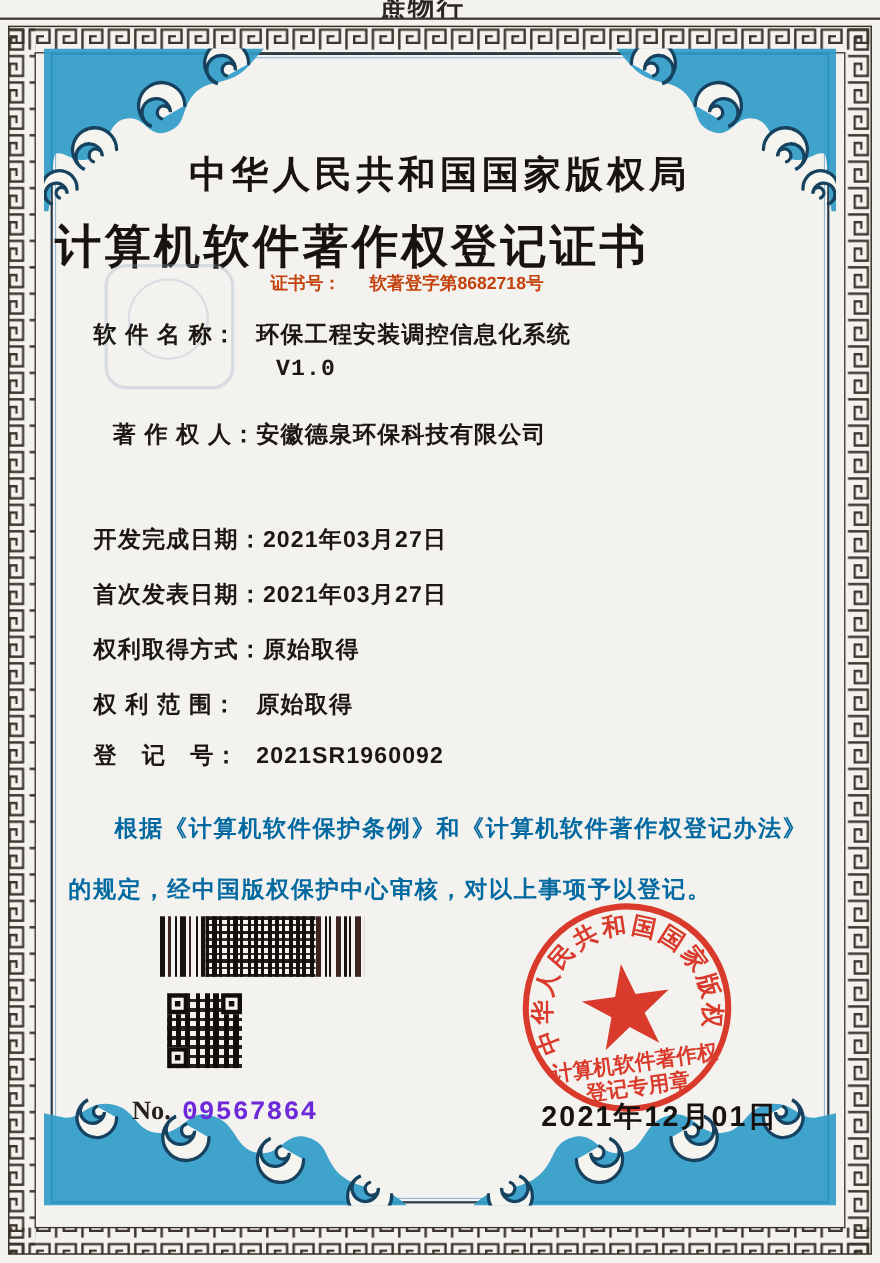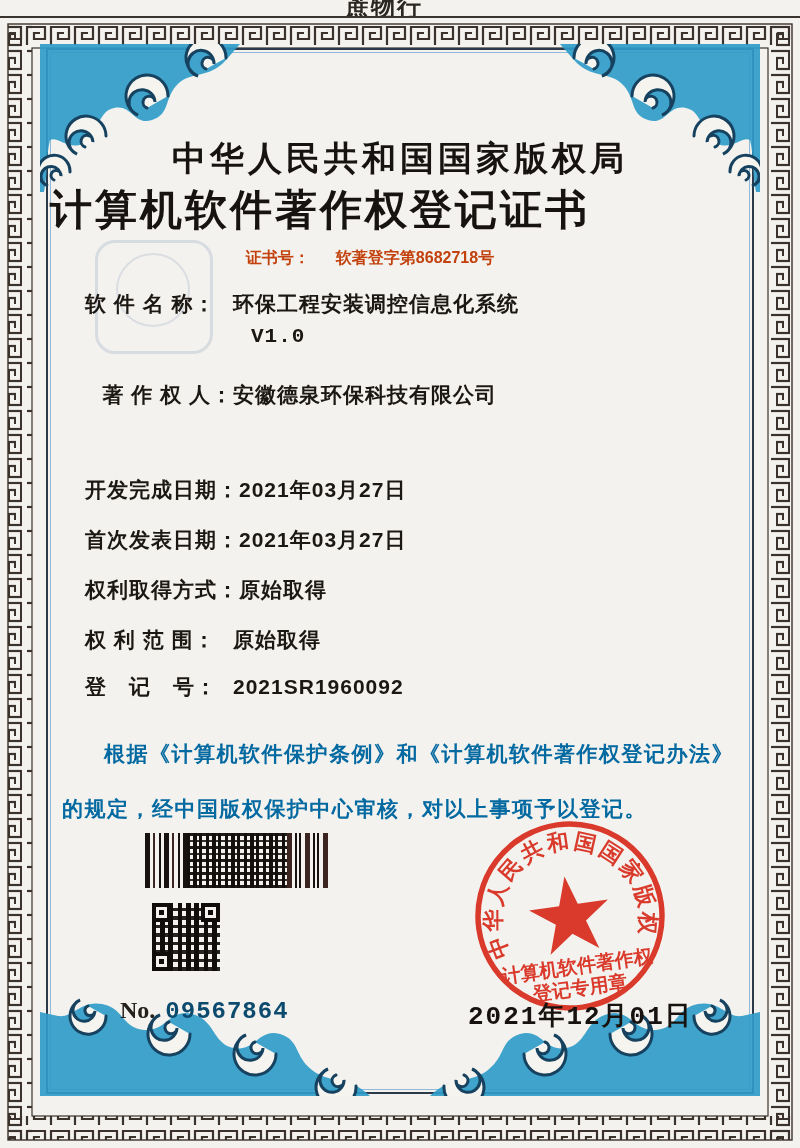--- a/index.html
+++ b/index.html
@@ -18,21 +18,21 @@
   .frame{left:46px;top:48px;width:704px;height:1042px;border:2px solid #2b3a4a;}
   .frame-inner{position:absolute;left:2px;top:2px;right:2px;bottom:2px;border:1px solid #8fb8d8;}
   
   .fl{position:absolute;pointer-events:none;}
   .fl-tl{left:40px;top:44px;}
   .fl-tr{right:40px;top:44px;transform:scaleX(-1);}
   .fl-bl{left:40px;bottom:52px;transform:scaleY(-1);}
   .fl-br{right:40px;bottom:52px;transform:scale(-1,-1);}
   
   .authority{left:0;top:136px;width:800px;text-align:center;font-size:34px;font-weight:bold;letter-spacing:4px;color:#171310;}
-  .cert-title{left:0;top:182px;width:640px;text-align:center;font-size:42px;font-weight:bold;letter-spacing:3px;color:#171310;}
+  .cert-title{left:0;top:196px;width:640px;text-align:center;font-size:42px;font-weight:bold;letter-spacing:3px;color:#171310;}
   .certno-line{left:0;top:248px;width:740px;text-align:center;font-size:16px;font-weight:bold;color:#c2410c;}
   .certno-line .gap{display:inline-block;width:26px;}
   
   .wm{left:95px;top:240px;width:112px;height:108px;border:3px solid rgba(150,170,195,.30);border-radius:20px;}
   .wm-circle{position:absolute;left:18px;top:10px;width:70px;height:70px;border:2px solid rgba(150,170,195,.28);border-radius:50%;}
   
   .row{position:absolute;left:85px;font-size:21px;font-weight:bold;white-space:nowrap;color:#1b1713;}
   .flabel{display:inline-block;min-width:148px;letter-spacing:1px;}
   .fvalue{letter-spacing:1px;}
   .fvalue2{margin-left:166px;letter-spacing:1px;font-family:"Liberation Mono", monospace;}
@@ -54,25 +54,25 @@
       repeating-linear-gradient(0deg, rgba(16,13,10,.9) 0 4px, transparent 4px 9px, rgba(16,13,10,.9) 9px 12px, transparent 12px 17px),
       repeating-linear-gradient(90deg, #100d0a 0 4px, #f4f2ee 4px 8px, #100d0a 8px 13px, #f4f2ee 13px 16px, #100d0a 16px 21px, #f4f2ee 21px 26px);}
   .finder{position:absolute;width:19px;height:19px;border:4px solid #100d0a;background:#f4f2ee;box-sizing:border-box;}
   .finder::after{content:"";position:absolute;left:3px;top:3px;width:5px;height:5px;background:#100d0a;}
   .finder-tl{left:0;top:0;}
   .finder-tr{right:0;top:0;}
   .finder-bl{left:0;bottom:0;}
   
   .serial{left:120px;top:996px;font-size:24px;white-space:nowrap;}
   .serial-prefix{font-family:"Liberation Serif", serif;font-weight:bold;color:#24201c;}
-  .serial-number{font-family:"Liberation Mono", monospace;font-weight:bold;color:#0c4a6e;margin-left:10px;letter-spacing:1px;}
+  .serial-number{font-family:"Liberation Mono", monospace;font-weight:bold;color:#6d28d9;margin-left:10px;letter-spacing:1px;}
   
   .seal{left:472px;top:818px;width:196px;height:196px;transform:rotate(-8deg);}
   
-  .issue-date{left:468px;top:998px;font-size:26px;font-weight:bold;letter-spacing:2px;color:#17120f;font-family:Liberation Mono, monospace;}
+  .issue-date{left:492px;top:998px;font-size:26px;font-weight:bold;letter-spacing:2px;color:#17120f;}
 </style>
 </head>
 <body>
 
 <div class="abs bleed-wrap">
   <div class="bleed-text">蔗物行</div>
 </div>
 <div class="abs top-rule"></div>
 
 <svg class="abs" style="left:0;top:0;" width="800" height="1148" aria-hidden="true">

